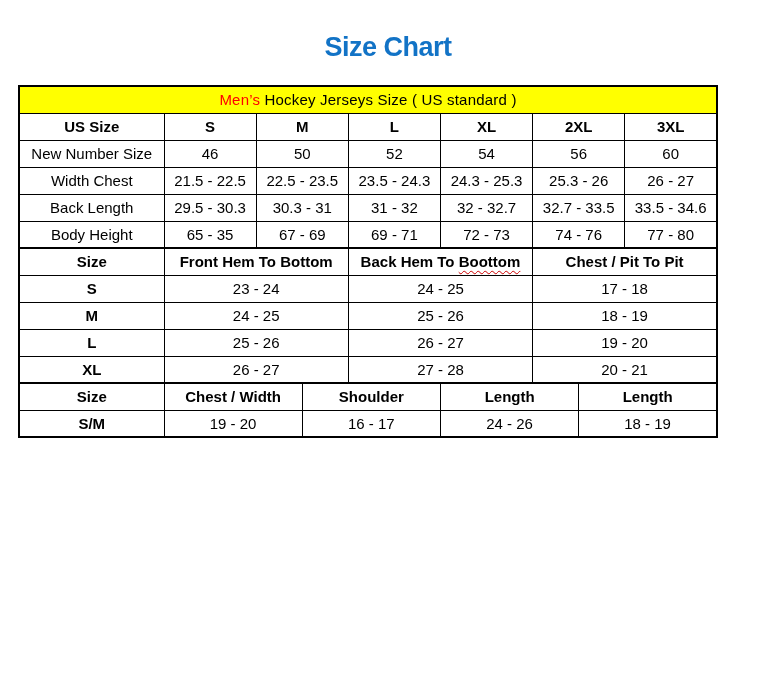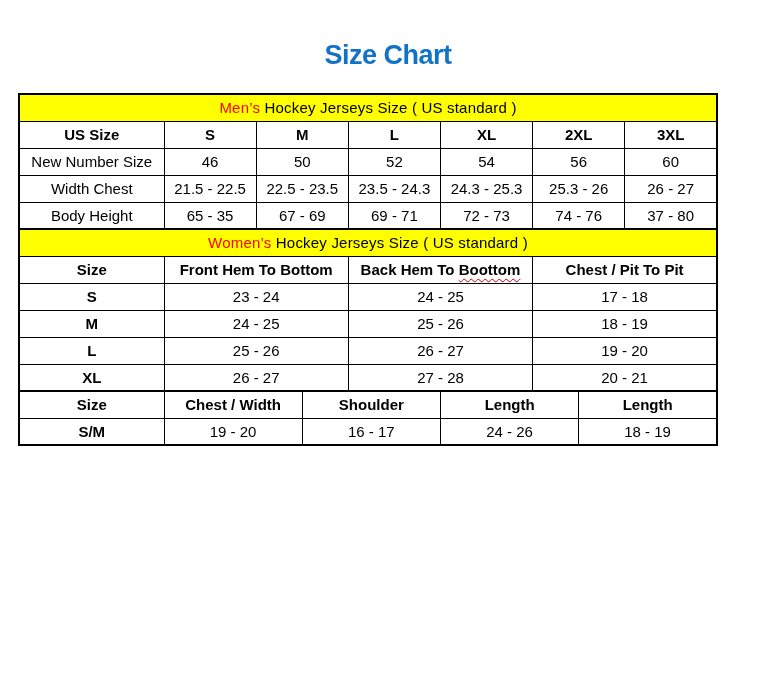--- a/index.html
+++ b/index.html
@@ -8,21 +8,21 @@
     width: 776px;
     height: 692px;
     font-family: "Liberation Sans", "DejaVu Sans", sans-serif;
     color: #000000;
     overflow: hidden;
   }
   .page-title {
     text-align: center;
     font-size: 27px;
     font-weight: bold;
-    padding-top: 40px;
+    padding-top: 32px;
     letter-spacing: -0.5px;
     color: var(--title_blue, #1273c6);
   }
   .tables-wrap {
     width: 776px;
     margin: 22px 0 0 18px;
   }
   table.size-table {
     border-collapse: collapse;
     table-layout: fixed;
@@ -101,41 +101,47 @@
           <tr>
             <td class="row-label">Width Chest</td>
             <td>21.5 - 22.5</td>
             <td>22.5 - 23.5</td>
             <td>23.5 - 24.3</td>
             <td>24.3 - 25.3</td>
             <td>25.3 - 26</td>
             <td>26 - 27</td>
           </tr>
           <tr>
+            <td class="row-label">Back Length</td>
+            <td>29.5 - 30.3</td>
+            <td>30.3 - 31</td>
+            <td>31 - 32</td>
+            <td>32 - 32.7</td>
+            <td>32.7 - 33.5</td>
+            <td>33.5 - 34.6</td>
+          </tr>
+          <tr>
             <td class="row-label">Body Height</td>
             <td>65 - 35</td>
             <td>67 - 69</td>
             <td>69 - 71</td>
             <td>72 - 73</td>
             <td>74 - 76</td>
-            <td>37 - 80</td>
+            <td>77 - 80</td>
           </tr>
         </tbody>
       </table>
       <table class="size-table">
         <colgroup>
           <col style="width: 145px;">
           <col>
           <col>
           <col>
         </colgroup>
         <tbody>
-          <tr>
-            <td colspan="4" class="band"><span class="hl">Women’s</span> Hockey Jerseys Size ( US standard )</td>
-          </tr>
           <tr>
             <th>Size</th>
             <th>Front Hem To Bottom</th>
             <th>Back Hem To <span class="misspell">Boottom</span></th>
             <th>Chest / Pit To Pit</th>
           </tr>
           <tr>
             <td class="row-label bold">S</td>
             <td>23 - 24</td>
             <td>24 - 25</td>

